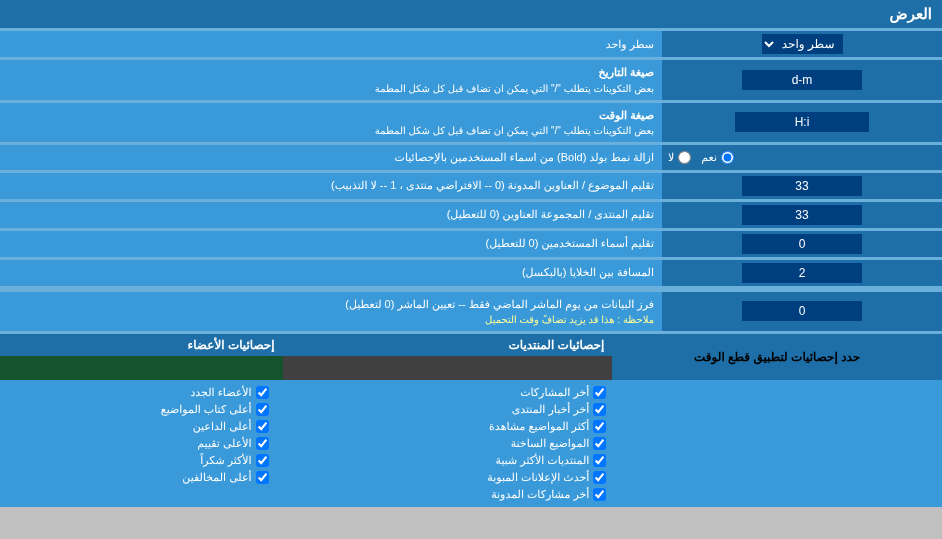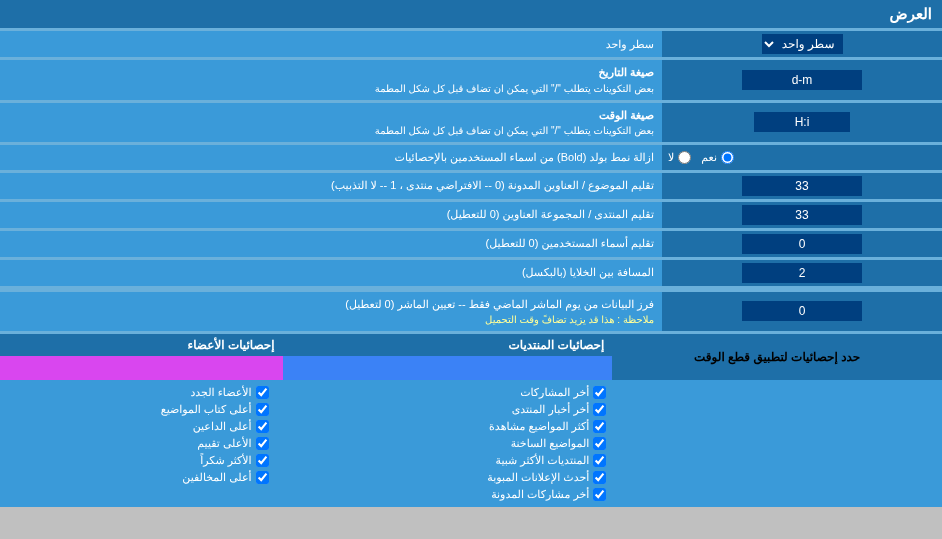--- a/index.html
+++ b/index.html
@@ -144,21 +144,21 @@
       <div style="font-size:10px;">بعض التكوينات يتطلب "/" التي يمكن ان تضاف قبل كل شكل المطمة</div>
     </td>
   </tr>
 
   <tr class="separator-row">
         <td colspan="2"></td>
       </tr>
 
   <tr>
     <td class="row-input-cell">
-      <input type="text" class="input-field" style="width: 96px;" value="H:i">
+      <input type="text" class="input-field" style="width: 134px;" value="H:i">
     </td>
     <td class="row-label">
       <div style="font-weight:bold;">صيغة الوقت</div>
       <div style="font-size:10px;">بعض التكوينات يتطلب "/" التي يمكن ان تضاف قبل كل شكل المطمة</div>
     </td>
   </tr>
 
   <tr class="separator-row">
         <td colspan="2"></td>
       </tr>
@@ -260,26 +260,26 @@
     <td colspan="2" style="padding:0;">
       <table style="width:100%; border-collapse:collapse;">
         <tbody>
               <tr>
           <td style="background:#3a9ad9; width:35%; vertical-align:top; padding:0;">
 
             <div class="checkboxes-header">
               <span>حدد إحصائيات لتطبيق قطع الوقت</span>
             </div>
           </td>
-          <td style="background:#3b82f6; width:35%; vertical-align:top; padding:0;">
+          <td style="background:#404040; width:35%; vertical-align:top; padding:0;">
             <div class="checkboxes-header" style="background:#1e6fa8; color:white; font-weight:bold; font-size:12px; padding:4px 8px; text-align:right;">
               <span>إحصائيات المنتديات</span>
             </div>
           </td>
-          <td style="background:#d946ef; width:30%; vertical-align:top; padding:0;">
+          <td style="background:#14532d; width:30%; vertical-align:top; padding:0;">
             <div class="checkboxes-header" style="background:#1e6fa8; color:white; font-weight:bold; font-size:12px; padding:4px 8px; text-align:right;">
               <span>إحصائيات الأعضاء</span>
             </div>
           </td>
         </tr>
         <tr>
           <td style="background:#3a9ad9; vertical-align:top; padding:4px 8px;">
             
           </td>
           <td style="background:#3a9ad9; vertical-align:top; padding:4px 6px;">

